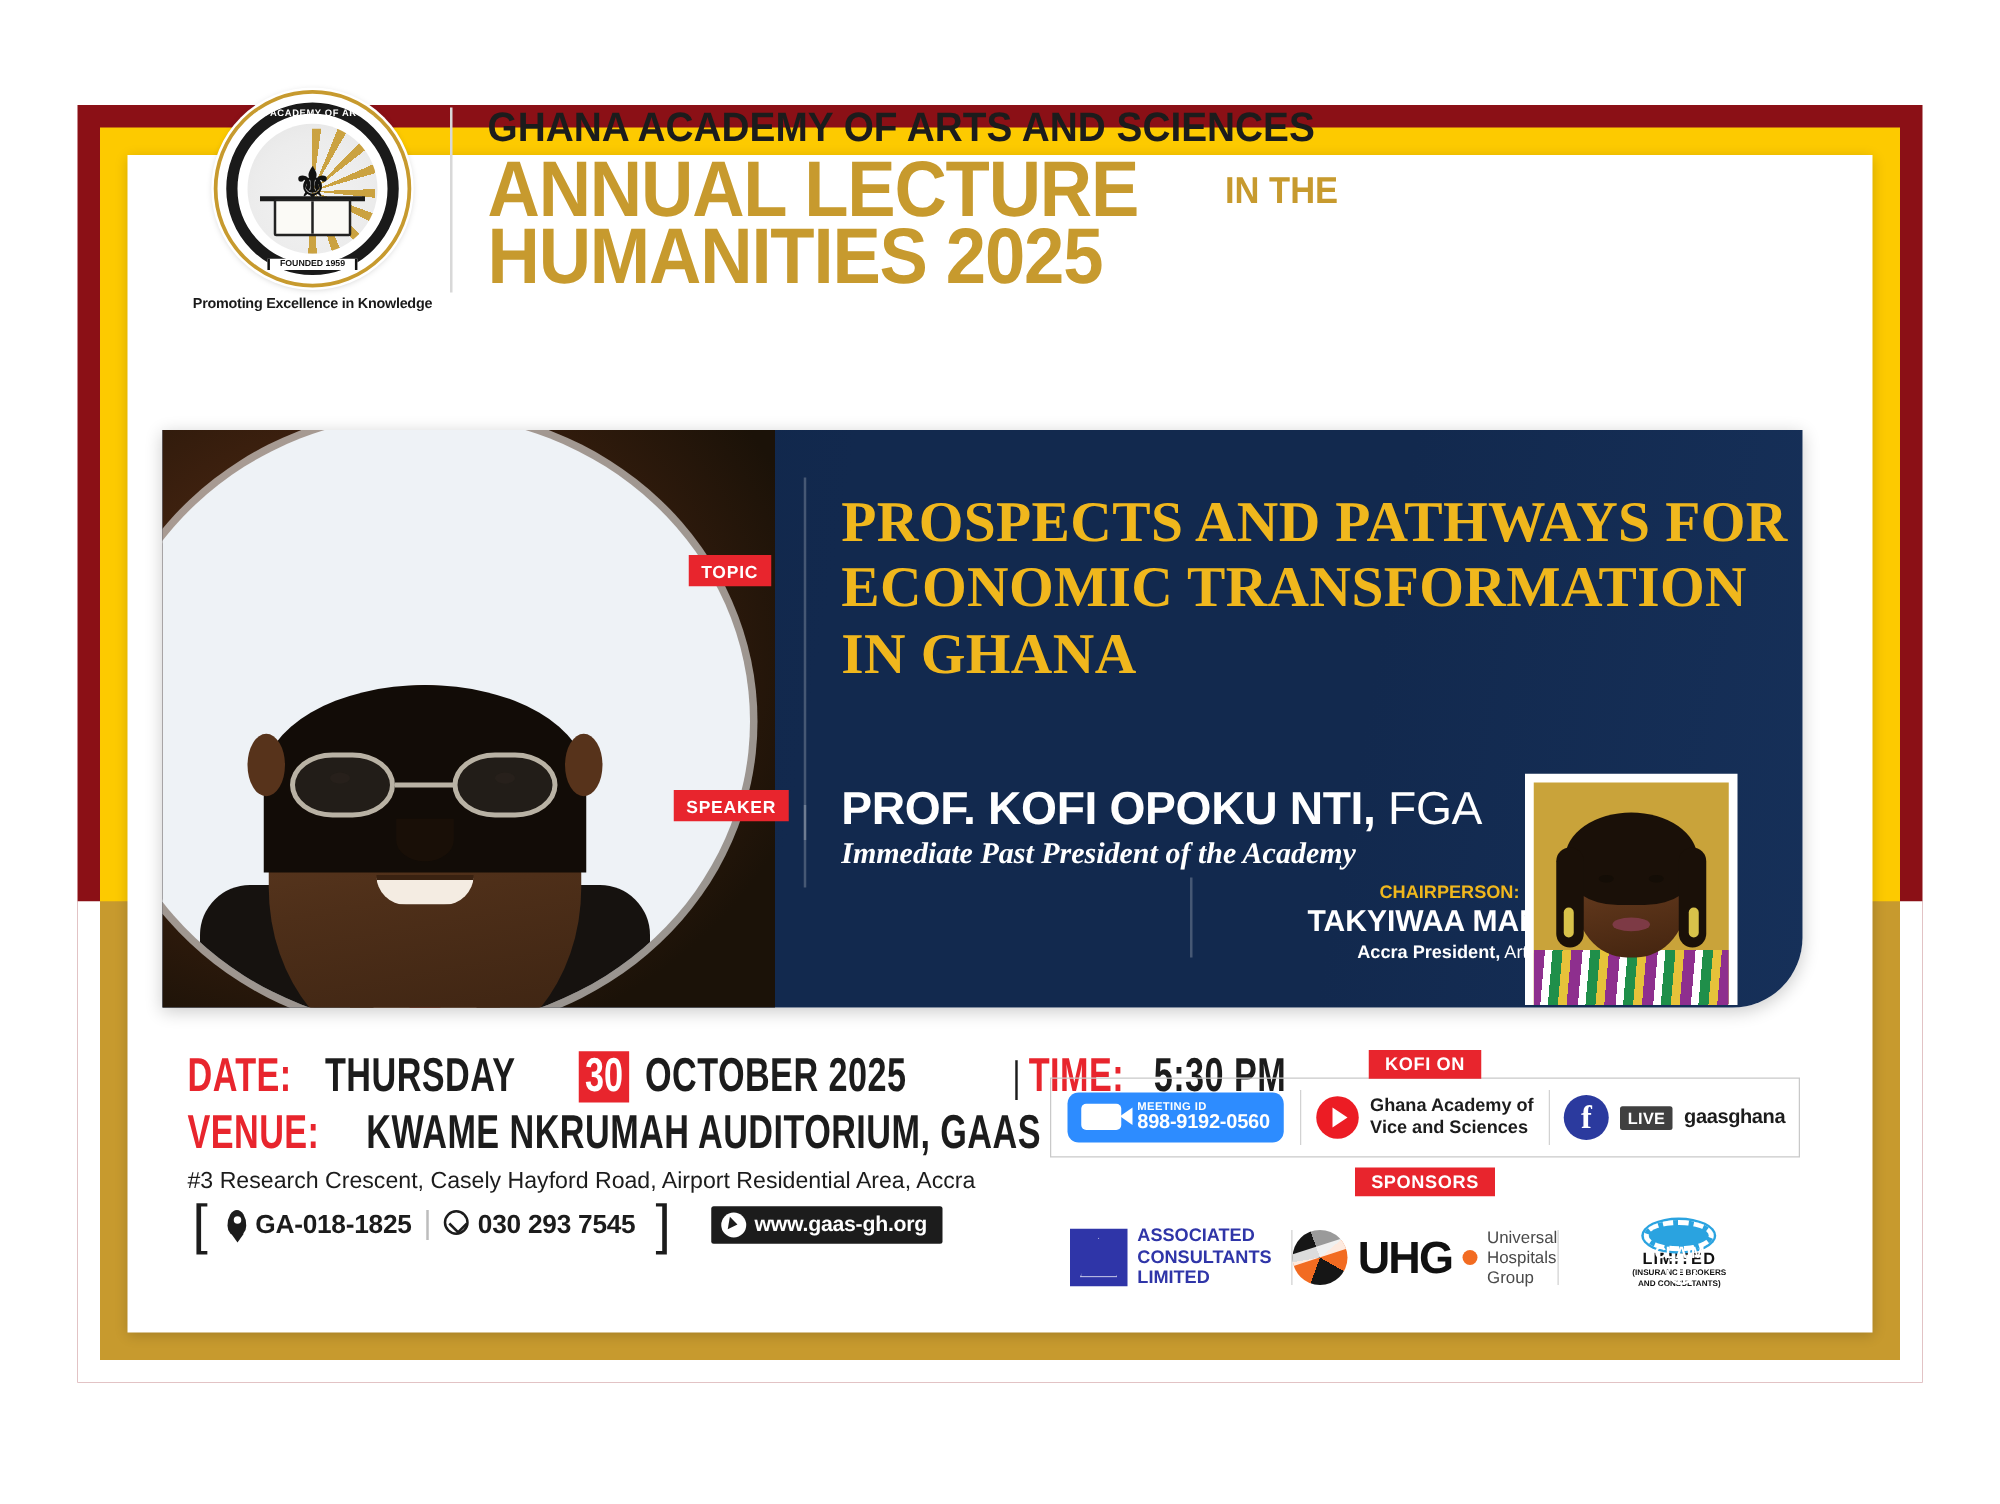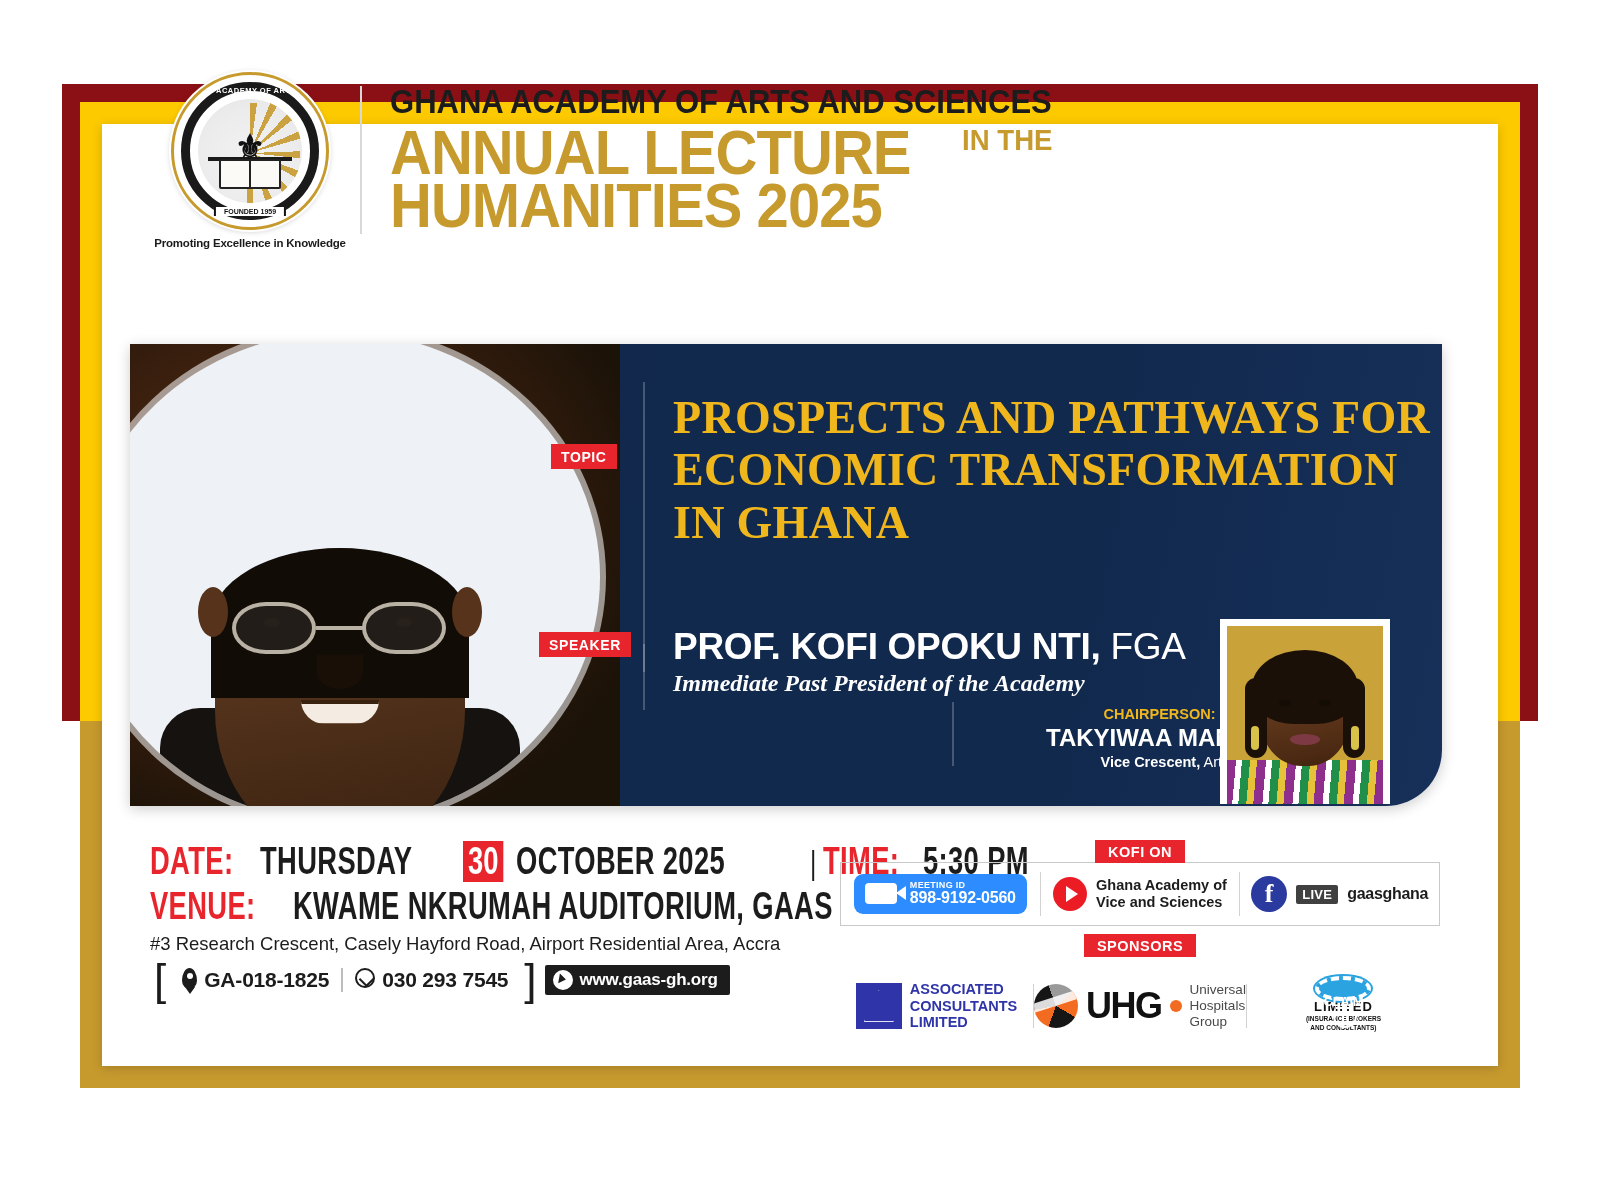--- a/index.html
+++ b/index.html
@@ -115,21 +115,21 @@
   .hdr-divider{
     width:2px; height:148px; background:#d8d8d8; margin:0 26px 0 10px;
   }
   .hdr-text{ flex:1; padding-left:2px; }
   .hdr-line1{
     font-size:33px; font-weight:bold; color:#1c1c1c;
     letter-spacing:0px; line-height:1; font-stretch:condensed;
     transform:scaleX(.94); transform-origin:left center;
   }
   .hdr-line2{
-    display:flex; align-items:flex-start; gap:14px; margin-top:6px;
+    display:flex; align-items:center; gap:32px; margin-top:6px;
   }
   .hdr-annual{
     font-size:63px; font-weight:bold; color:#c79a2e; line-height:.92;
     transform:scaleX(.92); transform-origin:left center; letter-spacing:-1px;
   }
   .hdr-inthe{
     font-size:30px; font-weight:bold; color:#c79a2e; line-height:1.05;
     transform:scaleX(.92); transform-origin:left center;
     margin-left:-8px;
   }
@@ -374,21 +374,21 @@
     width:20px; height:20px; border:2px solid #1c1c1c; border-radius:50%;
     position:relative;
   }
   .phone-ic:after{
     content:""; position:absolute; left:4px; top:4px; width:9px; height:9px;
     border-left:2px solid #1c1c1c; border-bottom:2px solid #1c1c1c;
     transform:rotate(-45deg);
   }
   .weburl{
     display:flex; align-items:center; gap:7px; background:#1c1c1c;
-    padding:5px 12px 5px 8px; margin-left:4px; border-radius:2px;
+    padding:5px 12px 5px 8px; margin-left:28px; border-radius:2px;
   }
   .web-ic{
     width:20px; height:20px; border-radius:50%; background:#fff; position:relative;
   }
   .web-ic:after{
     content:""; position:absolute; left:6px; top:4px;
     border-left:7px solid #1c1c1c; border-top:5px solid transparent;
     border-bottom:5px solid transparent; transform:rotate(10deg);
   }
   .web-txt{ color:#fff; font-size:17px; font-weight:bold; letter-spacing:-.2px; }
@@ -572,21 +572,21 @@
   <div class="chair-block">
     <div class="chair-l1">
       <b>CHAIRPERSON:</b>
       <span>EMERITA PROF.</span>
     </div>
     <div class="chair-l2">
       <span>TAKYIWAA MANUH,</span>
       <span class="fga">FGA</span>
     </div>
     <div class="chair-l3">
-      <b>Vice Crescent,</b>
+      <b>Accra President,</b>
       <span>Arts Section, GAAS</span>
     </div>
   </div>
 
   <div class="chair-photo">
     <div class="chair-photo-inner">
       <div class="cp-cloth"></div>
       <div class="cp-head"></div>
       <div class="cp-hair"></div>
       <div class="cp-hair-l"></div>

